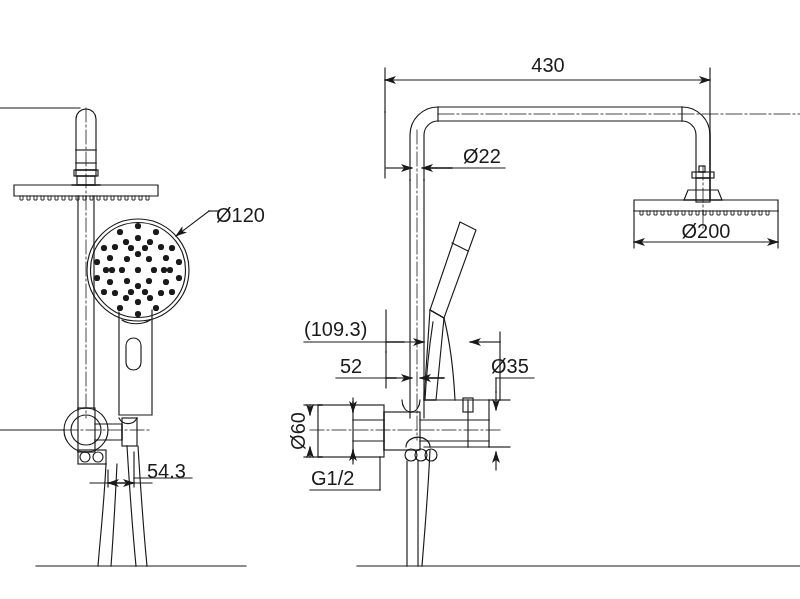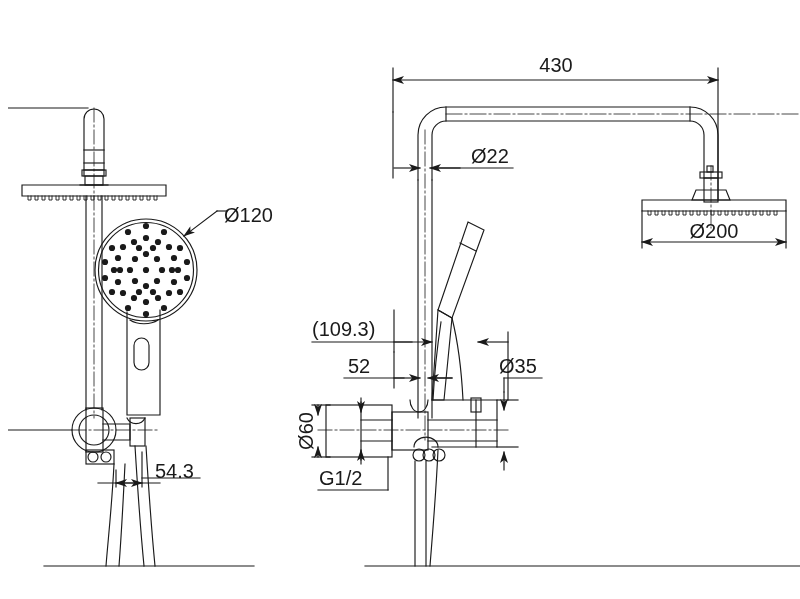--- a/index.html
+++ b/index.html
@@ -1,18 +1,18 @@
 <!DOCTYPE html>
 <html><head>
 <meta charset="utf-8">
 <style>
   html,body{margin:0;padding:0;background:#ffffff;}
   body{width:800px;height:599px;overflow:hidden;
        font-family:"Liberation Sans","DejaVu Sans",sans-serif;}
-  #stage{position:relative;width:719px;height:599px;background:#fff;padding-left:8px;}
+  #stage{position:relative;width:719px;height:599px;background:#fff;}
   svg{display:block;}
   .dimtext{font-family:"Liberation Sans","DejaVu Sans",sans-serif;
            font-size:20px;fill:#1a1a1a;}
 </style>
 </head>
 <body>
 
 <div id="stage">
 <svg width="800" height="599" viewBox="0 0 800 599">
 

